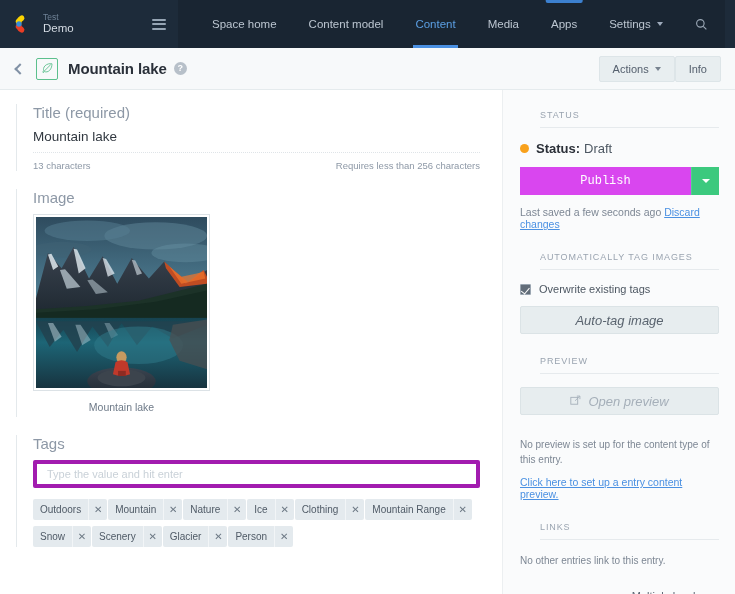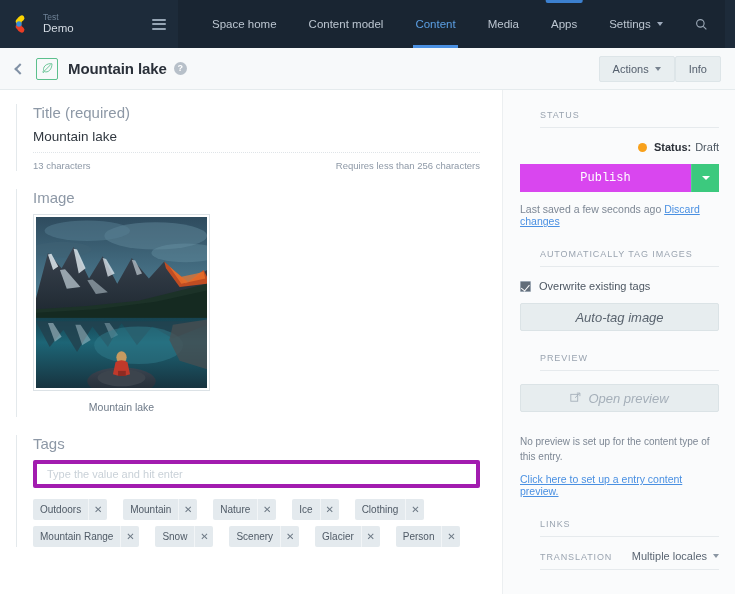--- a/index.html
+++ b/index.html
@@ -122,21 +122,21 @@
   .thumb-caption {
     width: 177px; text-align: center; font-size: 10.5px; color: #6e7a88;
     margin-top: 10px;
   }
   .tags-input {
     width: 100%; height: 28px; border: 4px solid #a21caf; border-radius: 2px;
     font-size: 11px; color: #c3ccd4; padding: 0 10px; background: #fff;
     font-family: "Liberation Sans", sans-serif;
   }
   .tags-input::placeholder { color: #c9d1d8; }
-  .tag-list { display: flex; flex-wrap: wrap; gap: 6px 16px; margin-top: 11px; }
+  .tag-list { display: flex; flex-wrap: wrap; gap: 6px 1px; margin-top: 11px; }
   .tag {
     display: flex; align-items: stretch; background: #e4eaee; border-radius: 2px;
     height: 21px; overflow: hidden;
   }
   .tag-label {
     font-size: 10px; color: #4f5a66; padding: 0 7px; display: flex; align-items: center;
     white-space: nowrap;
   }
   .tag-x {
     width: 19px; display: flex; align-items: center; justify-content: center;
@@ -155,21 +155,21 @@
     display: flex; justify-content: space-between; align-items: flex-end; margin-left: 20px;
   }
   .side-head .head-right {
     font-size: 11px; letter-spacing: 0; color: #5b6673; text-transform: none;
     display: flex; align-items: center; gap: 6px; cursor: pointer;
   }
   .side-head .head-right .caret {
     width: 0; height: 0; border-left: 3.5px solid transparent;
     border-right: 3.5px solid transparent; border-top: 4px solid #8b96a3;
   }
-  .status-row { display: flex; align-items: center; font-size: 11px; color: #4d5762; margin-bottom: 11px; justify-content: flex-end; }
+  .status-row { display: flex; align-items: center; font-size: 13px; color: #4d5762; margin-bottom: 11px; }
   .dot { width: 9px; height: 9px; border-radius: 50%; background: #f8a11c; margin-right: 7px; }
   .status-row b { color: #2b3038; margin-right: 4px; }
   .publish-row { display: flex; margin-bottom: 11px; }
   .btn-publish {
     flex: 1; background: #d946ef; color: #fff; border: none; font-size: 12px;
     height: 28px; cursor: pointer; font-family: Liberation Mono, monospace;
   }
   .btn-publish-caret {
     width: 28px; background: #3cc97e; border-left: 1px solid #4fd38c;
     display: flex; align-items: center; justify-content: center; cursor: pointer;
@@ -453,20 +453,21 @@
     <span>Open preview</span>
   </button>
   <div class="side-text">No preview is set up for the content type of this entry.</div>
   <div class="side-link-line">
     <span class="link">Click here to set up a entry content preview.</span>
   </div>
 
   <div class="side-head">
     <span>LINKS</span>
   </div>
+  <div class="side-text" style="margin-bottom:22px">No other entries link to this entry.</div>
 
   <div class="side-head">
     <span>TRANSLATION</span>
     <span class="head-right">
       <span>Multiple locales</span>
       <span class="caret"></span>
     </span>
   </div>
 
 </div>

